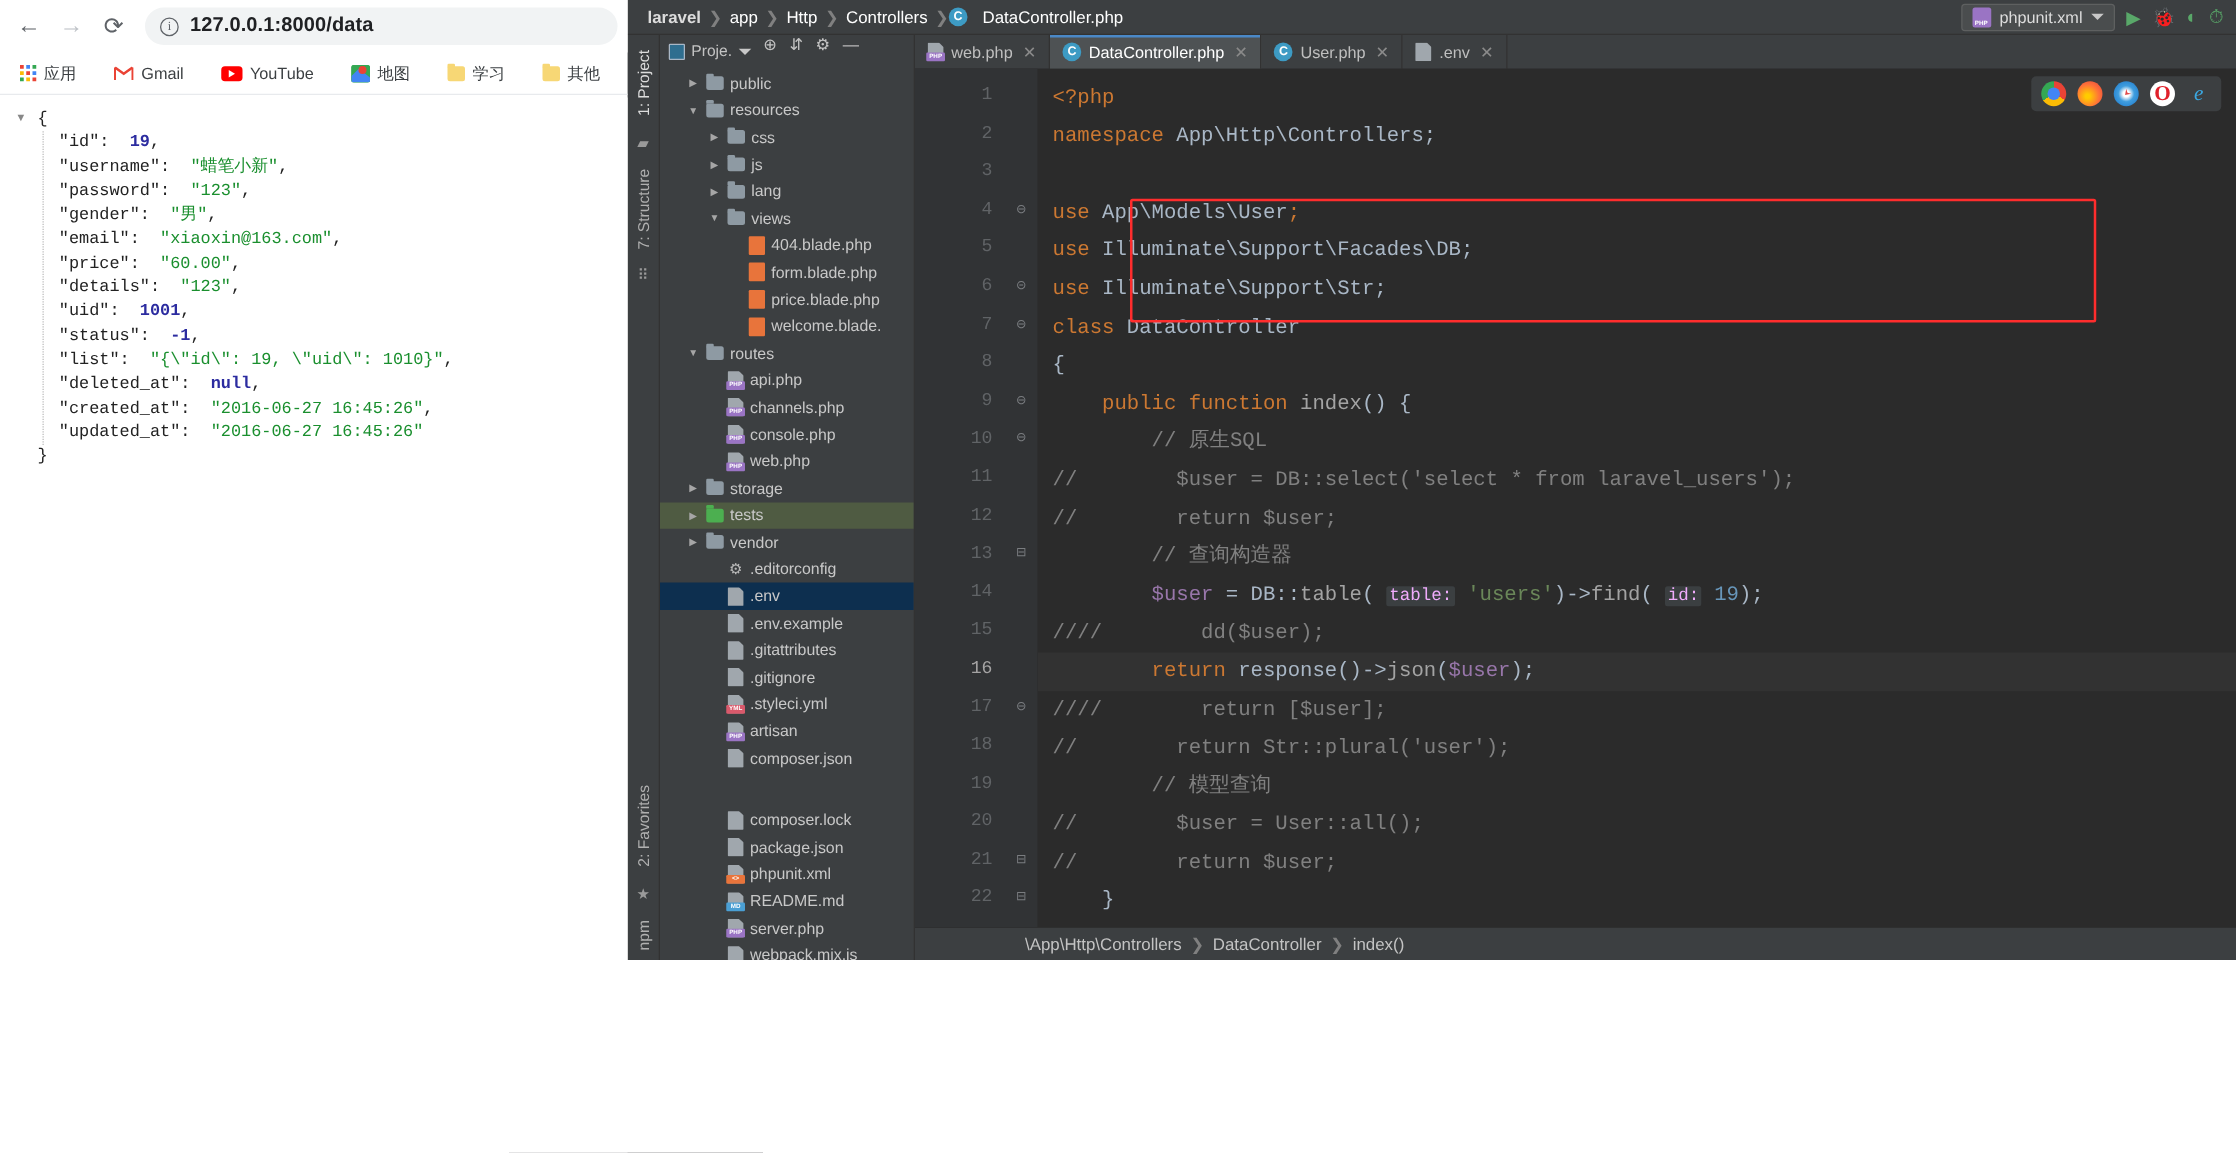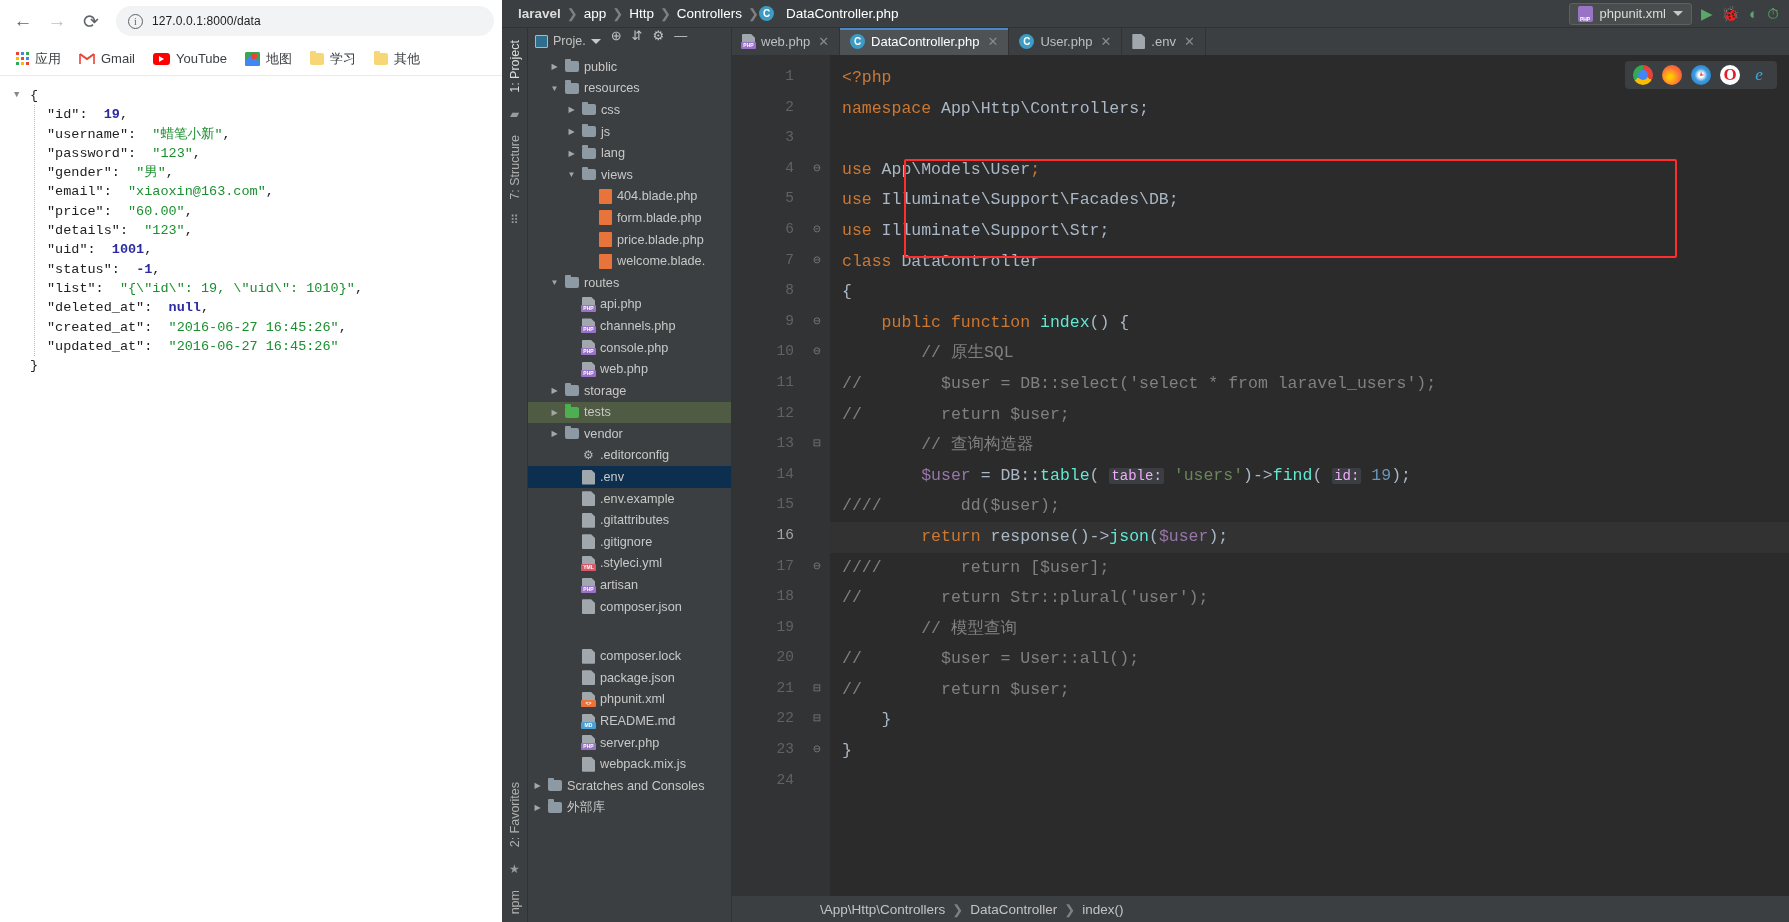--- a/index.html
+++ b/index.html
@@ -20,23 +20,23 @@
   }
   .navbtn.disabled { color: #bdc1c6; }
   .omnibox {
     flex: 1; height: 30px; background: #f1f3f4; border-radius: 16px;
     display: flex; align-items: center; padding: 0 12px; margin-left: 6px; gap: 9px;
   }
   .omnibox .infoico {
     width: 15px; height: 15px; border: 1.3px solid #5f6368; border-radius: 50%;
     font-size: 10px; line-height: 13px; text-align: center; color:#5f6368; font-family:"Liberation Serif",serif;
   }
-  .omnibox .urltext { font-size: 12px; color: #202124; letter-spacing: .1px; }
+  .omnibox .urltext { font-size: 16px; color: #202124; letter-spacing: .1px; font-weight: bold; }
   .bw-bookmarks {
-    height: 34px; display: flex; align-items: center; gap: 4px; padding: 0 9px;
+    height: 34px; display: flex; align-items: center; gap: 16px; padding: 0 9px;
     border-bottom: 1px solid #e8eaed;
   }
   .bm { display: flex; align-items: center; gap: 6px; padding: 3px 7px; border-radius: 4px; font-size: 13px; color:#3c4043; }
   .bm-label { white-space: nowrap; }
   .apps-grid { display: grid; grid-template-columns: repeat(3, 3px); grid-template-rows: repeat(3, 3px); gap: 2px; width: 13px; }
   .apps-grid i { width: 3px; height: 3px; display:block; }
   .folder-ico {
     width: 14px; height: 12px; background: #f7d775; border-radius: 1px 2px 2px 2px; position: relative;
   }
   .folder-ico::before { content:""; position:absolute; top:-2px; left:0; width:6px;height:3px;background:#f7d775;border-radius:1px 1px 0 0;}
@@ -55,21 +55,21 @@
   .jstr { color: #1a8f2e; }
   .jnum { color: #2c2ca0; font-weight: bold; }
   .jnull { color: #2c2ca0; font-weight: bold; }
   .jpunc { color: #222; }
   .tri {
     color:#888; font-size:9px; margin-right:6px; width:10px; display:inline-block;
   }
   .guide { border-left: 1px dotted #bbb; margin-left: 20px; padding-left: 12px; }
 
   
-  .ide { flex: 1; height: 922px; background: #3c3f41; display: flex; flex-direction: column; color: #bbbbbb; }
+  .ide { flex: 1; height: 768px; background: #3c3f41; display: flex; flex-direction: column; color: #bbbbbb; }
   .ide-top {
     height: 28px; background: #3c3f41; display: flex; align-items: center;
     padding: 0 10px; font-size: 13.5px; gap: 0; border-bottom: 1px solid #323232;
   }
   .crumb { color: #ffffff; padding: 0 6px; }
   .crumb.bold { font-weight: bold; color: #dcdcdc; }
   .crumb-sep { color: #808080; font-size: 13px; }
   .php-class-ico {
     width: 15px; height: 15px; border-radius: 50%; background: #3d9bc4;
     color:#fff; font-size: 10px; font-weight: bold; display:inline-flex;
@@ -142,21 +142,21 @@
   .code {
     flex:1; padding-top: 8px; font-family:"Liberation Mono", monospace;
     font-size: 16.5px; line-height: 30.6px; color:#a9b7c6; white-space:pre; overflow:hidden; position:relative;
   }
   .cline { height:30.6px; padding-left: 12px; white-space:pre; }
   .cline.hl { background:#323232; }
   .kw { color:#cc7832; }
   .str { color:#6a8759; }
   .num { color:#6897bb; }
   .cmt { color:#808080; }
-  .fn { color:#5eead4; }
+  .fn { color:#a3a3a3; }
   .var { color:#9876aa; }
   .plain { color:#a9b7c6; }
   .hint { background:#3b3f41; color:#f0abfc; border-radius:2px; padding:0 2px; font-size:14px; }
   .redbox {
     position:absolute; border:2px solid #ff2d2d; border-radius:2px; pointer-events:none;
   }
   .browser-icons {
     position:absolute; top:6px; right:12px; display:flex; gap:9px; align-items:center;
     background:#3c3f41; border-radius:4px; padding:4px 8px;
   }

